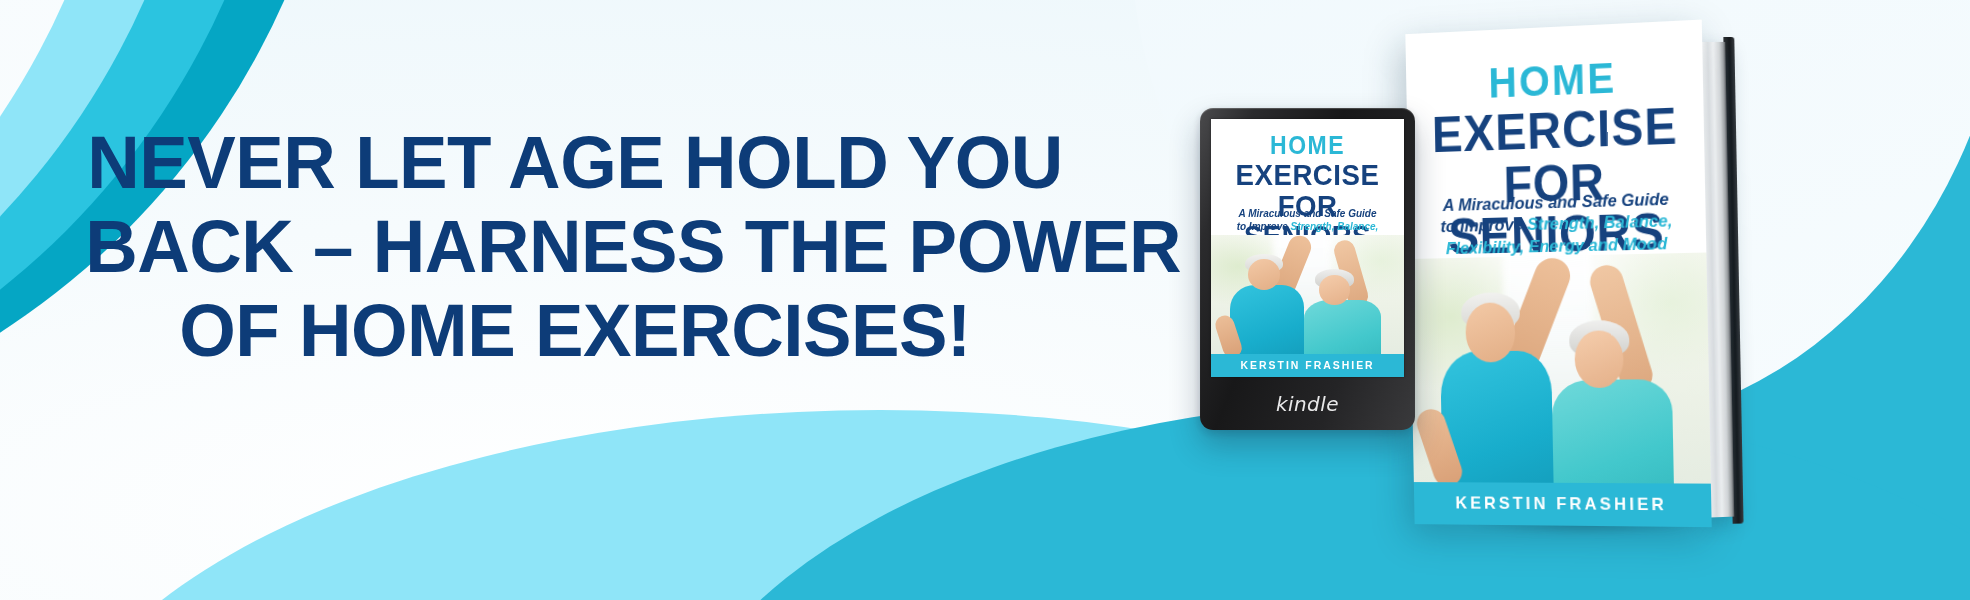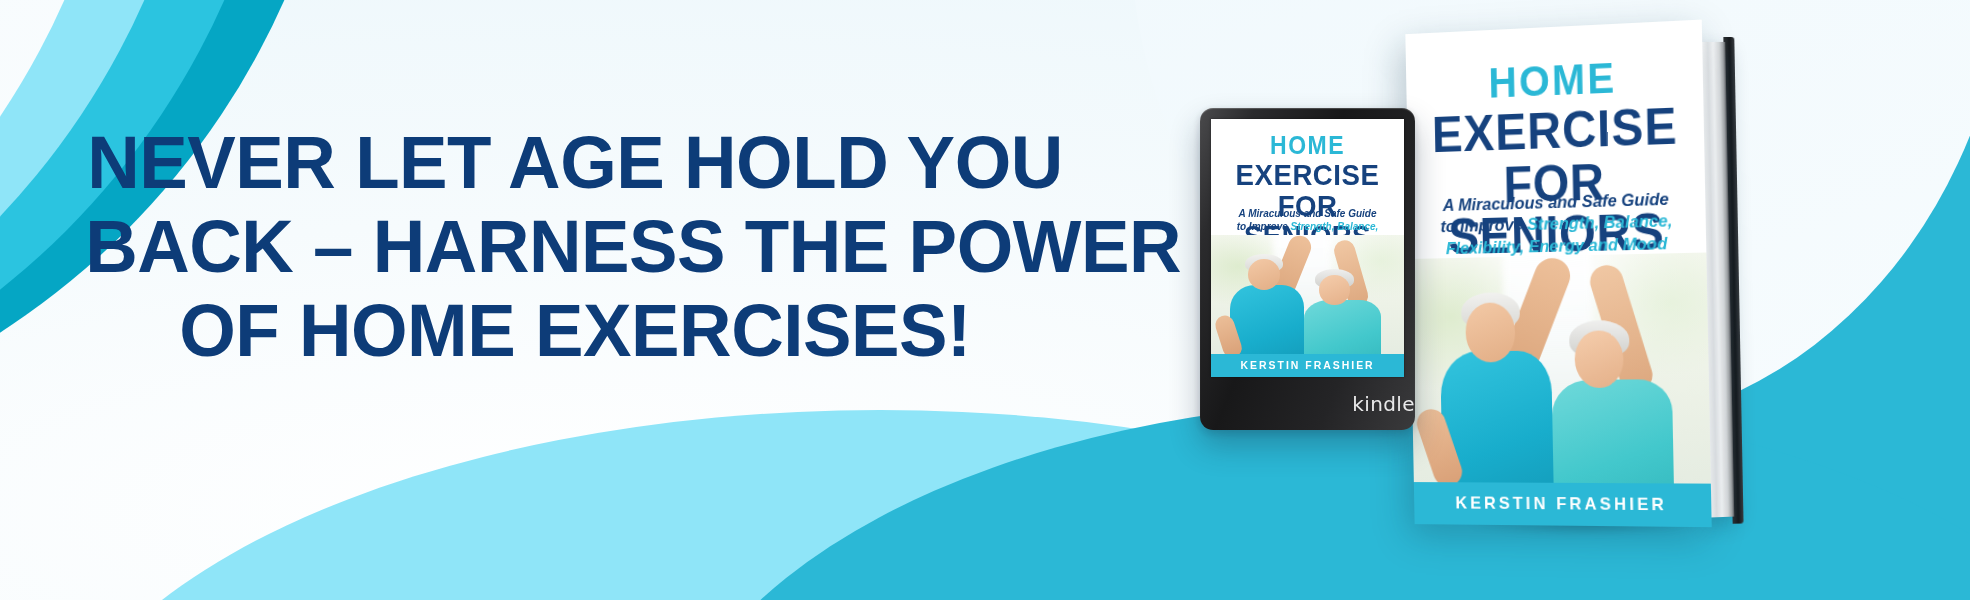--- a/index.html
+++ b/index.html
@@ -116,25 +116,26 @@
     position:absolute;
     left:11px; top:11px; right:11px;
     height:258px;
     background:#ffffff;
     overflow:hidden;
     box-shadow:inset 0 0 0 1px rgba(0,0,0,.42), 0 0 2px rgba(0,0,0,.5);
   }
   .kindle-brand{
     position:absolute;
     left:0; right:0; bottom:14px;
-    text-align:right;
+    text-align:center;
     color:#e9e9ea;
     font-size:20px;
     letter-spacing:.4px;
     font-family:"DejaVu Sans", sans-serif;
+    font-style:italic;
   }
 
   
   .cover{
     position:relative;
     width:100%; height:100%;
     background:#ffffff;
     overflow:hidden;
   }
   .cover-title{

